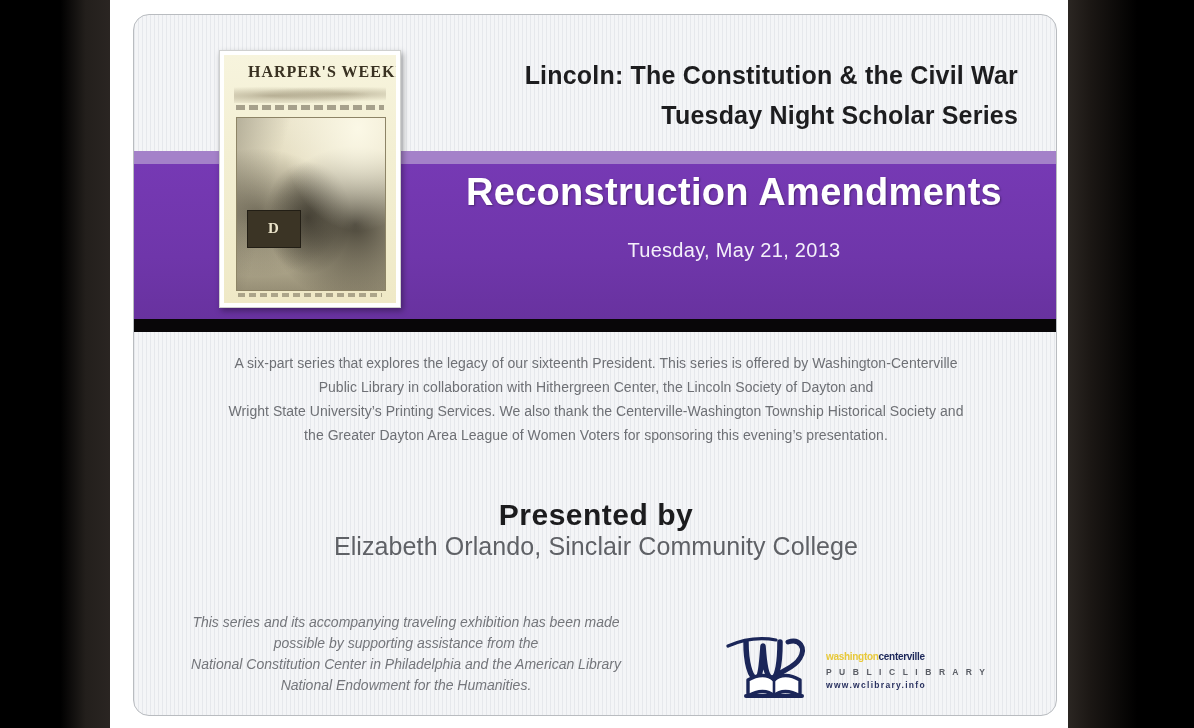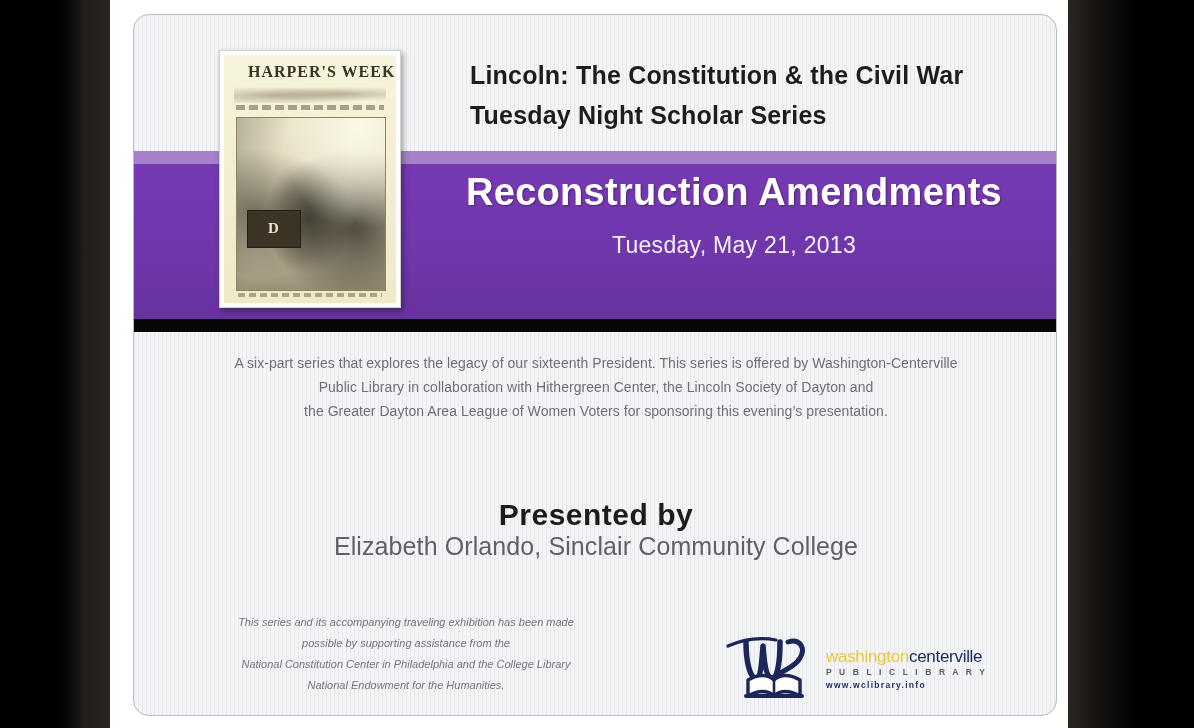--- a/index.html
+++ b/index.html
@@ -91,25 +91,24 @@
   #purple-band-rule {
     position: absolute;
     left: 0; top: 168px;
     width: 100%; height: 13px;
     background: #080608;
   }
 
   
   #header-titles {
     position: absolute;
-    left: 292px;
+    left: 284px;
     top: 40px;
     width: 600px;
-    text-align: left;
-    padding-left: 44px;
+    text-align: right;
   }
   .header-line {
     font-family: "Liberation Sans", sans-serif;
     font-weight: bold;
     font-size: 25px;
     color: #1d1d1f;
     letter-spacing: 0.2px;
     line-height: 40px;
     white-space: nowrap;
   }
@@ -226,23 +225,23 @@
   #slide-title {
     font-family: "Liberation Sans", sans-serif;
     font-weight: bold;
     font-size: 38px;
     color: #ffffff;
     letter-spacing: 0.3px;
     text-shadow: 1px 1px 2px rgba(0,0,0,0.35);
     white-space: nowrap;
   }
   #slide-date {
-    margin-top: 18px;
-    font-family: "Liberation Sans", sans-serif;
-    font-size: 23px;
+    margin-top: 25px;
+    font-family: "Liberation Sans", sans-serif;
+    font-size: 20px;
     font-weight: normal;
     color: #f4f0fa;
     letter-spacing: 0.3px;
     white-space: nowrap;
   }
 
   
   #description {
     position: absolute;
     left: 26px;
@@ -282,21 +281,21 @@
 
   
   #footer-credits {
     position: absolute;
     left: 22px;
     top: 597px;
     width: 500px;
     text-align: center;
     font-family: "Liberation Sans", sans-serif;
     font-style: italic;
-    font-size: 11px;
+    font-size: 14px;
     line-height: 21px;
     color: #74767b;
   }
   #footer-credits .credit-line { display: block; white-space: nowrap; }
 
   
   #library-logo {
     position: absolute;
     left: 592px;
     top: 611px;
@@ -311,22 +310,22 @@
     height: 74px;
   }
   #logo-text {
     position: absolute;
     left: 100px;
     top: 22px;
     width: 170px;
   }
   .logo-name-row {
     font-family: "Liberation Sans", sans-serif;
-    font-weight: normal;
-    font-size: 17px;
+    font-weight: bold;
+    font-size: 10px;
     line-height: 17px;
     letter-spacing: -0.3px;
     white-space: nowrap;
   }
   .logo-washington { color: #e8c93a; }
   .logo-centerville { color: #1b2659; }
   .logo-tagline {
     margin-top: 2px;
     font-family: "Liberation Sans", sans-serif;
     font-size: 8.5px;
@@ -382,32 +381,33 @@
       </div>
 
       <div id="band-text">
         <div id="slide-title">Reconstruction Amendments</div>
         <div id="slide-date">Tuesday, May 21, 2013</div>
       </div>
 
       <div id="description">
         <span class="desc-line">A six-part series that explores the legacy of our sixteenth President. This series is offered by Washington-Centerville</span>
         <span class="desc-line">Public Library in collaboration with Hithergreen Center, the Lincoln Society of Dayton and</span>
+        <span class="desc-line">Wright State University’s Printing Services. We also thank the Centerville-Washington Township Historical Society and</span>
         <span class="desc-line">the Greater Dayton Area League of Women Voters for sponsoring this evening’s presentation.</span>
       </div>
 
       <div id="presented-block">
         <div id="presented-by-label">Presented by</div>
         <div id="presenter-name">Elizabeth Orlando, Sinclair Community College</div>
       </div>
 
       <div id="footer-credits">
         <span class="credit-line">This series and its accompanying traveling exhibition has been made</span>
         <span class="credit-line">possible by supporting assistance from the</span>
-        <span class="credit-line">National Constitution Center in Philadelphia and the College Library</span>
+        <span class="credit-line">National Constitution Center in Philadelphia and the American Library</span>
         <span class="credit-line">National Endowment for the Humanities.</span>
       </div>
 
       <div id="library-logo">
         <svg id="logo-mark" viewBox="0 0 96 74">
 
           <path d="M2 18 C 18 11, 34 9, 50 12" stroke="#1b2659" stroke-width="3.2" fill="none" stroke-linecap="round"></path>
 
           <path d="M20 14 C 20 34, 24 50, 30 50 C 35 50, 36 32, 37 18 C 38 32, 40 50, 46 50 C 52 50, 54 32, 54 14" stroke="#1b2659" stroke-width="5.5" fill="none" stroke-linecap="round" stroke-linejoin="round"></path>
 

